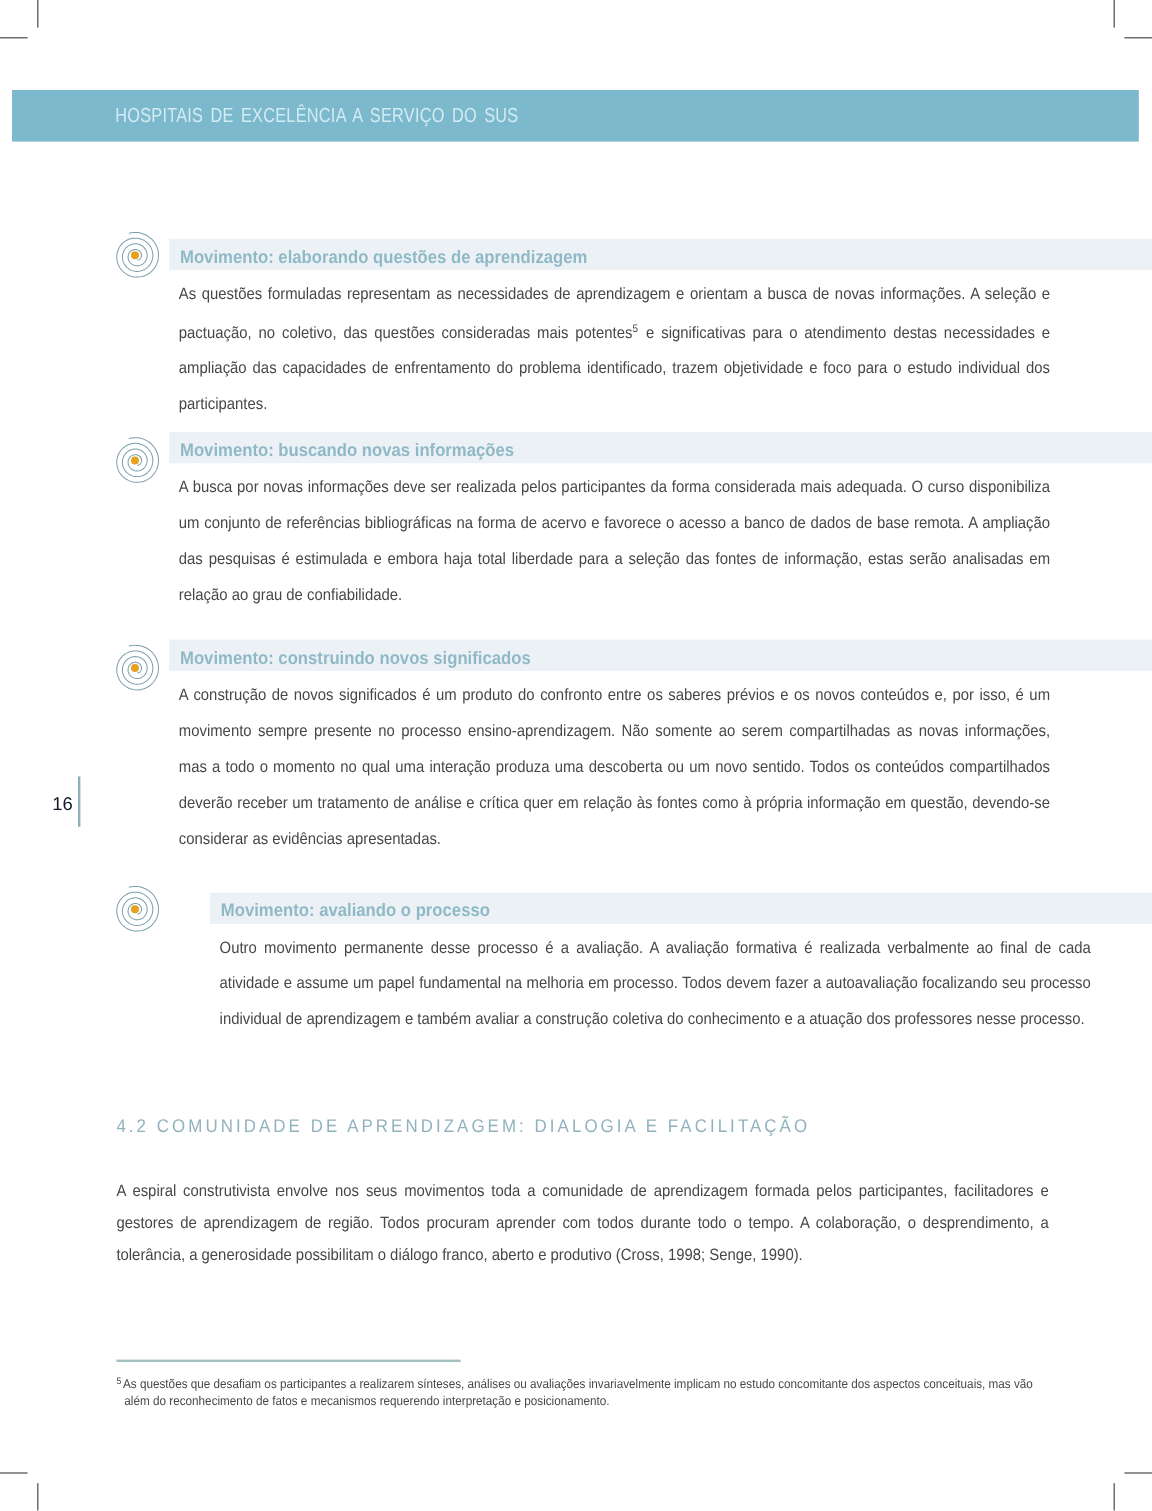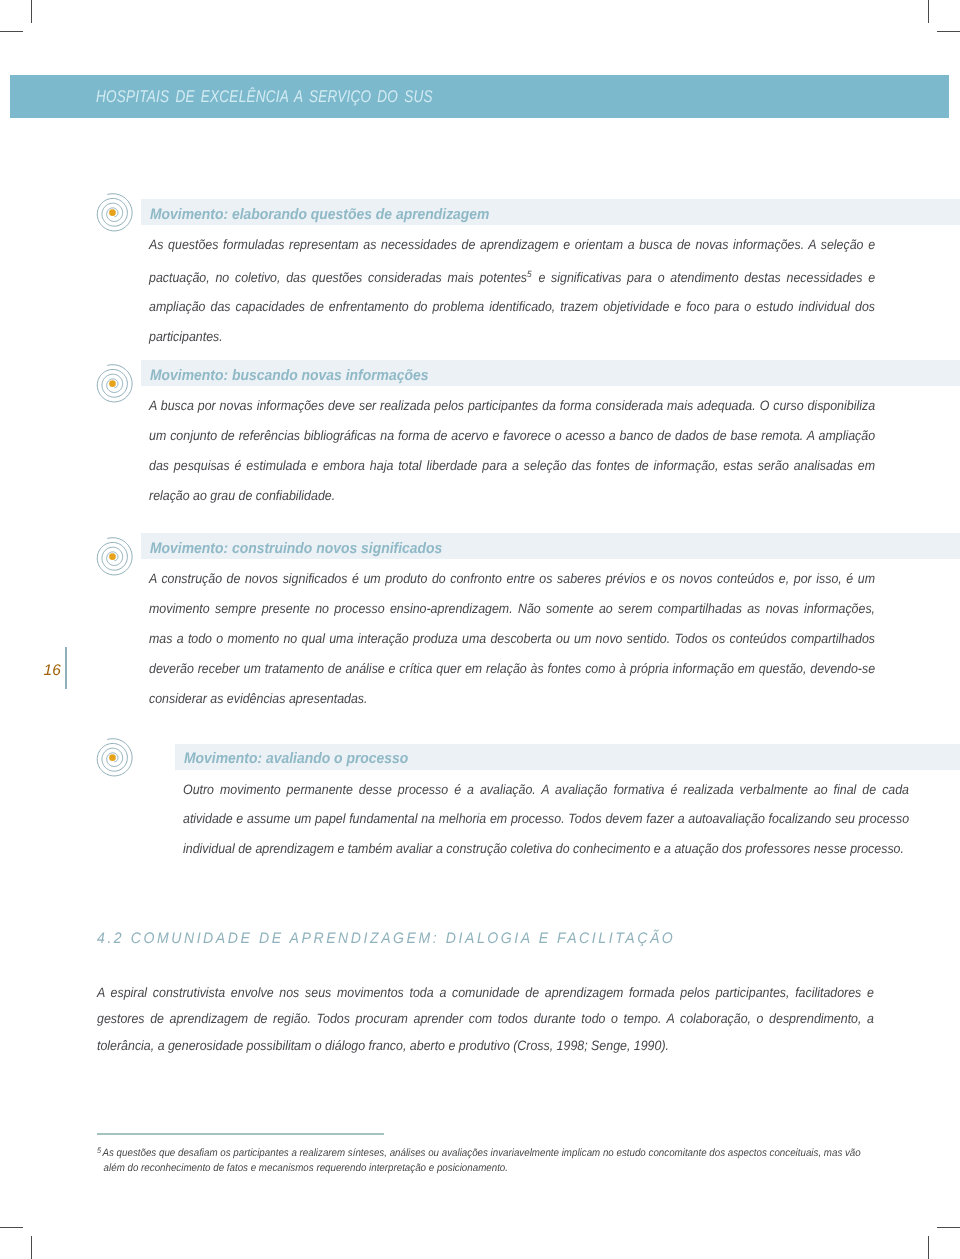--- a/index.html
+++ b/index.html
@@ -1,30 +1,30 @@
 <!DOCTYPE html>
 <html><head>
 <meta charset="utf-8">
 <title>Hospitais de Excelência a Serviço do SUS — p.16</title>
 <style>
   html,body{margin:0;padding:0;background:#ffffff;}
   body{width:960px;height:1259px;font-family:"Liberation Sans",sans-serif;
        -webkit-font-smoothing:antialiased;text-rendering:geometricPrecision;}
-  .page{position:relative;width:960px;height:1259px;overflow:hidden;background:#fff;font-style:italic;}
+  .page{position:relative;width:960px;height:1259px;overflow:hidden;background:#fff;}
 
   
   .crop{position:absolute;background:#4a4a4a;}
 
   
   .banner{position:absolute;left:10px;top:75px;width:939px;height:43px;background:#7cb9cc;}
   .banner-title{position:absolute;left:96.2px;top:88.2px;font-size:17.0px;letter-spacing:0.28px;word-spacing:2.6px;
        color:#d3ebf3;transform:scaleX(0.798);transform-origin:0 0;white-space:nowrap;line-height:1;}
 
   
-  .pageno{position:absolute;left:43.6px;top:663.4px;font-size:15.4px;color:#a16207;line-height:1;}
+  .pageno{position:absolute;left:43.6px;top:663.4px;font-size:15.4px;color:#0f172a;line-height:1;}
   .pagerule{position:absolute;left:64.8px;top:646.9px;width:1.9px;height:42.2px;background:#8fafba;}
 
   
   .mv{position:absolute;left:140.9px;width:872px;}
   .mv-head{position:relative;background:#ecf1f6;height:26px;}
   .mv-head span{position:absolute;left:9.6px;top:6.8px;font-size:15.1px;font-weight:bold;
        color:#8fb9c6;transform:scaleX(0.922);transform-origin:0 0;white-space:nowrap;line-height:1.25;}
   .mv-body{position:absolute;left:8px;top:26px;font-size:13.6px;line-height:29.93px;color:#47474b;text-align:justify;
        margin:0;padding-top:5px;width:796px;transform:scaleX(0.9121);transform-origin:0 0;}
   .mv-body sup{font-size:9.1px;vertical-align:4.6px;}

